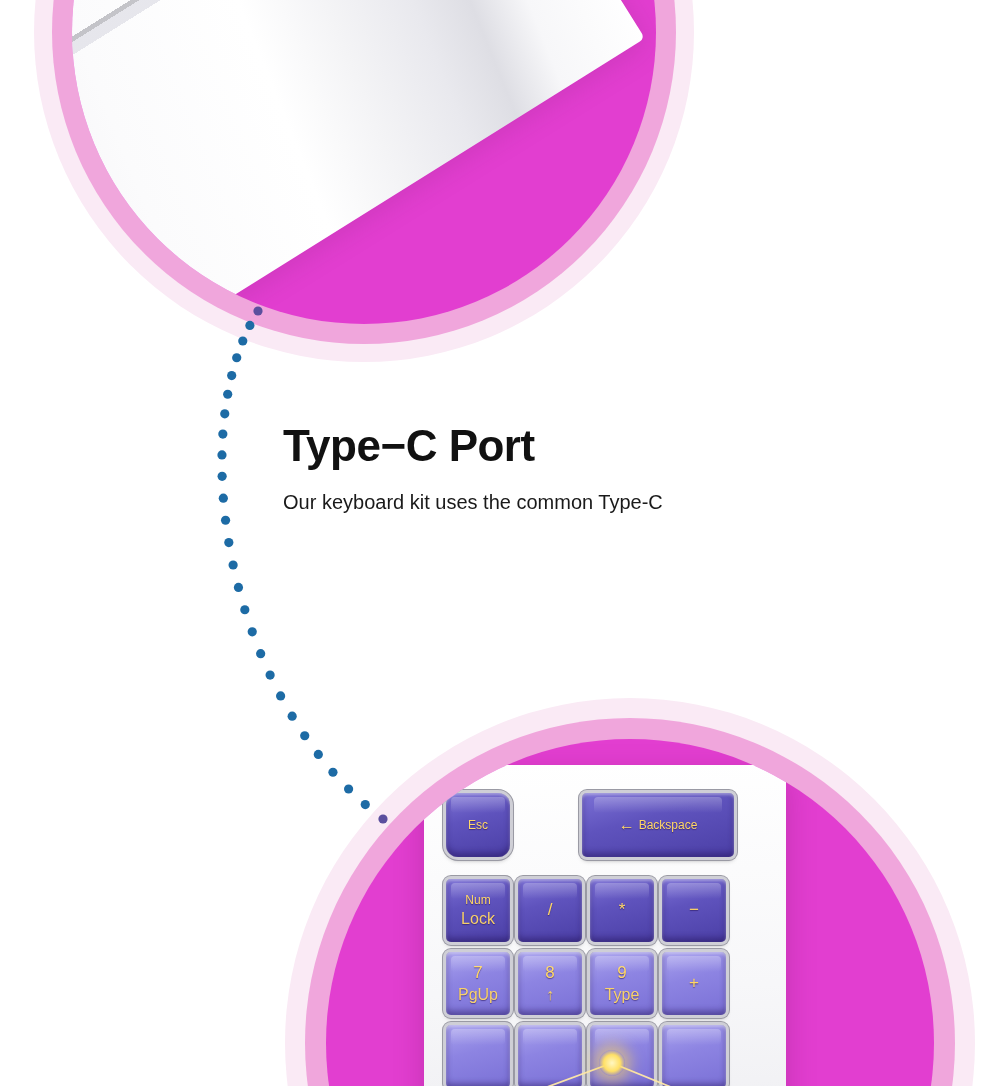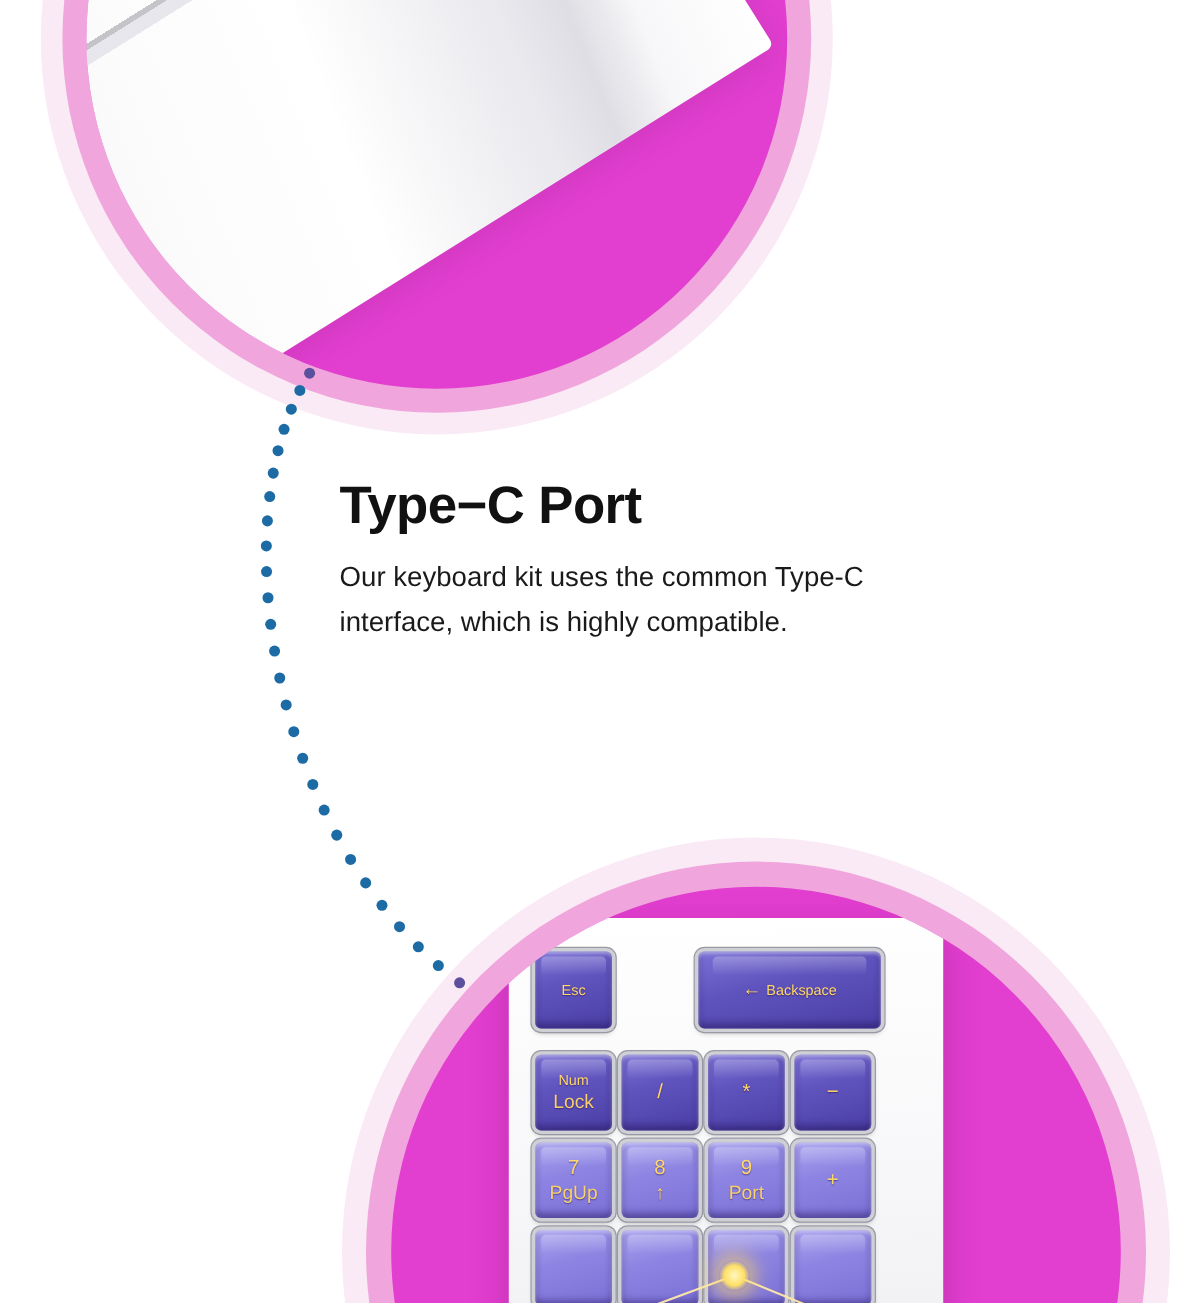--- a/index.html
+++ b/index.html
@@ -122,21 +122,21 @@
     position: absolute;
     left: 8%; top: 6%; width: 84%; height: 26%;
     border-radius: 4px;
     background: linear-gradient(180deg, rgba(255,255,255,.26), rgba(255,255,255,0));
     pointer-events: none;
   }
   .key-main { font-size: 17px; font-weight: 400; }
   .key-sub  { font-size: 16px; margin-top: 3px; opacity: .95; }
   .key-label-sm { font-size: 12px; text-align: center; }
 
-  .k-esc  { width: 64px; height: 64px; }
+  .k-esc  { width: 64px; height: 64px; border-radius: 12px; }
   .k-gap  { width: 56px; height: 64px; box-shadow: none; background: none; }
   .k-bksp { width: 152px; height: 64px; flex-direction: row; gap: 4px; font-size: 14px; }
   .k-unit { width: 64px; height: 63px; align-items: center; }
 
   .arrow-left { font-size: 16px; line-height: 1; }
 
   
   .net-overlay {
     position: absolute;
     left: 98px; top: 26px;
@@ -154,34 +154,34 @@
     box-shadow: 0 0 14px 6px rgba(255,216,90,.55);
   }
   .net-node.big { width: 26px; height: 26px; margin: -13px 0 0 -13px; }
 
   
   .dot-path { position: absolute; left: 0; top: 0; width: 1000px; height: 1086px; pointer-events: none; }
 
   
   .text-block {
     position: absolute;
-    left: 283px; top: 398px;
+    left: 283px; top: 422px;
     width: 600px;
   }
   .headline {
     margin: 0 0 16px 0;
     font-size: 44px;
     font-weight: 700;
     color: #111111;
     letter-spacing: -0.5px;
     line-height: 1.1;
   }
   .subcopy {
     margin: 0;
-    font-size: 23px;
+    font-size: 20px;
     font-weight: 400;
     color: #1a1a1a;
     line-height: 1.62;
     max-width: 590px;
   }
 </style>
 </head>
 <body>
 
 <div class="stage">
@@ -230,21 +230,21 @@
             <div class="keycap k-unit light">
               <span class="key-main">7</span>
               <span class="key-sub">PgUp</span>
             </div>
             <div class="keycap k-unit light">
               <span class="key-main">8</span>
               <span class="key-sub">↑</span>
             </div>
             <div class="keycap k-unit light">
               <span class="key-main">9</span>
-              <span class="key-sub">Port</span>
+              <span class="key-sub">Type</span>
             </div>
             <div class="keycap k-unit light">
               <span class="key-main">+</span>
             </div>
           </div>
           <div class="kb-row">
             <div class="keycap k-unit light"></div>
             <div class="keycap k-unit light"></div>
             <div class="keycap k-unit light"></div>
             <div class="keycap k-unit light"></div>
@@ -289,17 +289,16 @@
       <circle cx="332.94" cy="772.24" r="4.6" fill="#1d6ba5"></circle>
       <circle cx="348.60" cy="789.00" r="4.6" fill="#1d6ba5"></circle>
       <circle cx="365.28" cy="804.62" r="4.6" fill="#1d6ba5"></circle>
       <circle cx="383.00" cy="819.00" r="4.6" fill="#5b4f9e"></circle>
     </svg>
 
   <div class="text-block">
     <h1 class="headline">Type−C Port</h1>
     <p class="subcopy">
       <span>Our keyboard kit uses the common Type-C</span><br>
-      <span>interface, which is highly compatible.</span>
     </p>
   </div>
 
 </div>
 
 </body></html>

